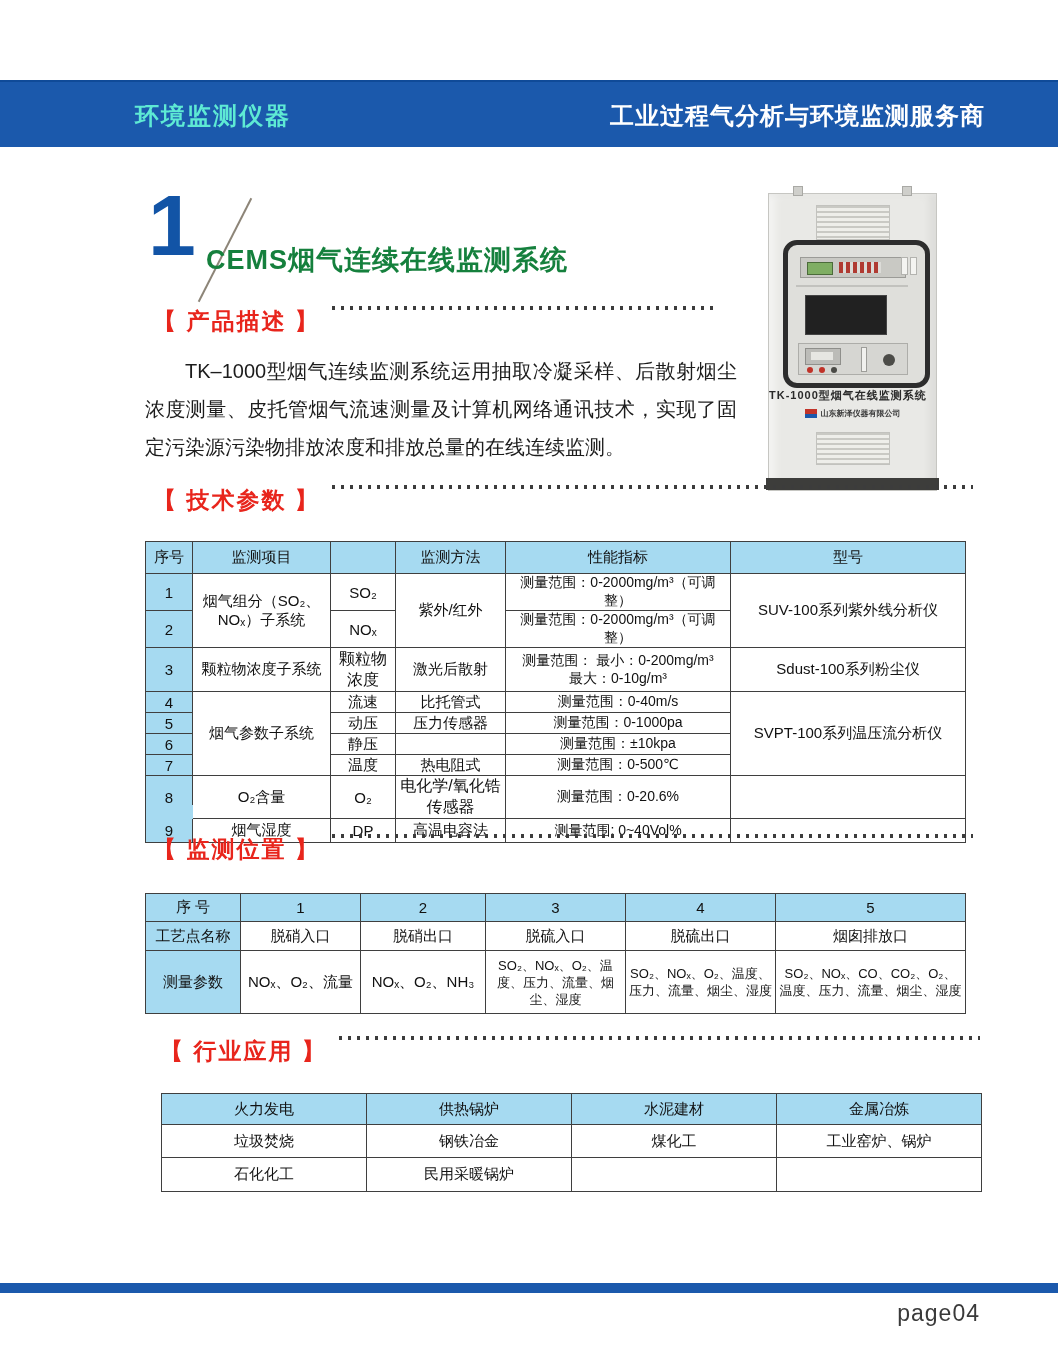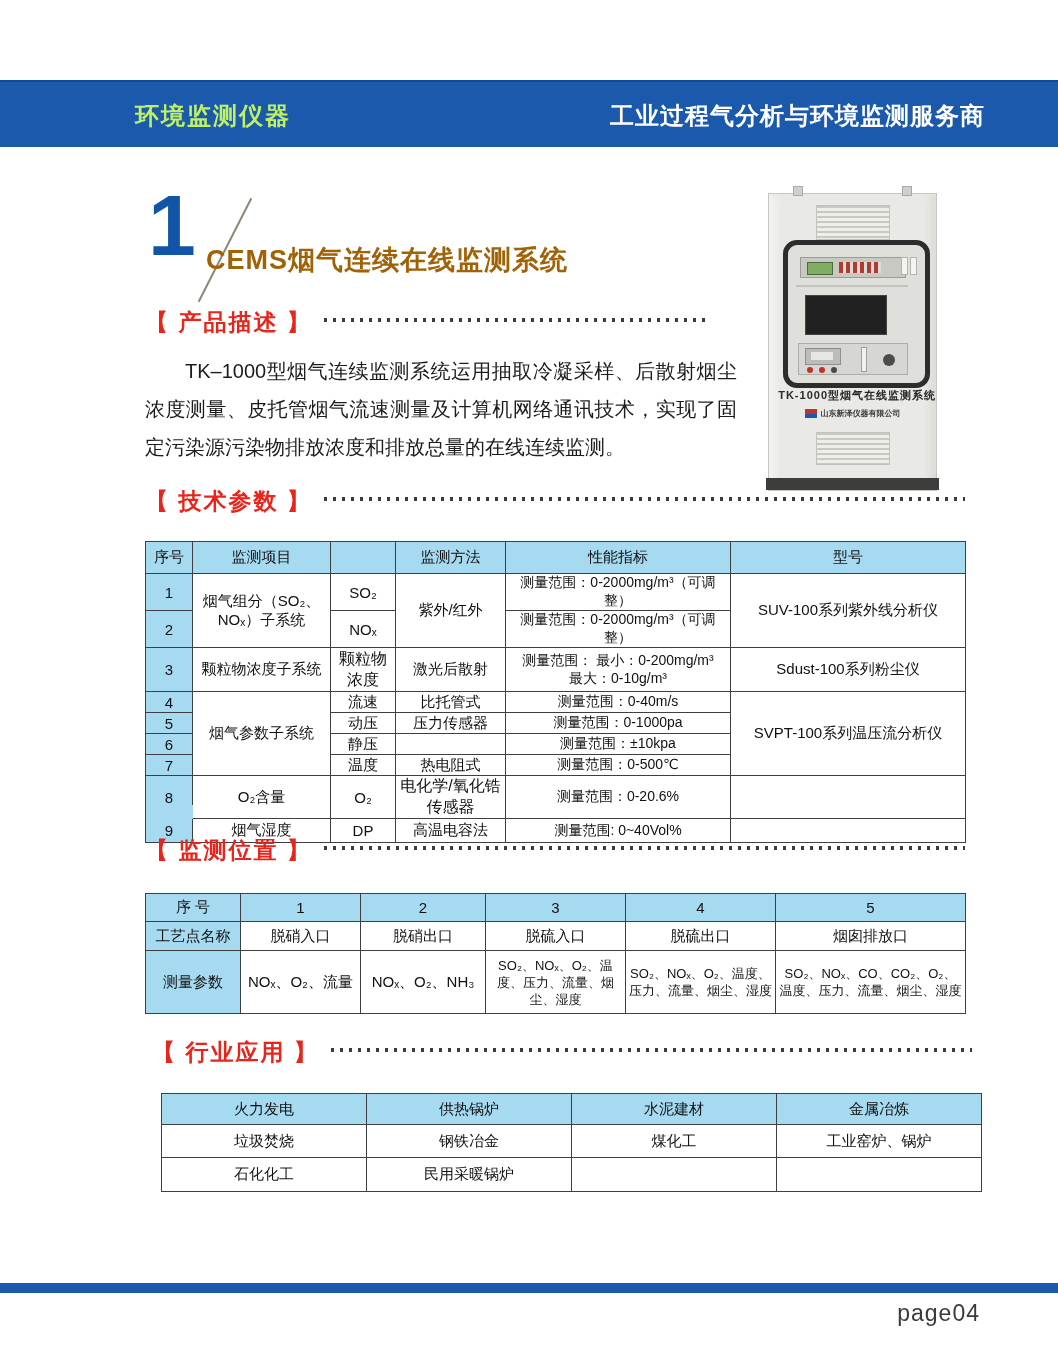--- a/index.html
+++ b/index.html
@@ -2,30 +2,30 @@
 <html><head>
 <meta charset="utf-8">
 <style>
   html,body{margin:0;padding:0;background:#ffffff;}
   #page{position:relative;width:1058px;height:1346px;background:#ffffff;overflow:hidden;
         font-family:"Liberation Sans","DejaVu Sans",sans-serif;color:#1f1f1f;}
 
   
   .top-bar{position:absolute;left:0;top:80px;width:1058px;height:65px;background:#1b59ac;
            border-top:2px solid #0f4a98;}
-  .top-bar .left{position:absolute;left:135px;top:18px;font-size:24px;font-weight:bold;color:#bef264;letter-spacing:2px;}
+  .top-bar .left{position:absolute;left:135px;top:18px;font-size:24px;font-weight:bold;color:#5eead4;letter-spacing:2px;}
   .top-bar .right{position:absolute;right:73px;top:18px;font-size:24px;font-weight:bold;color:#ffffff;letter-spacing:1px;}
 
   
   .big-num{position:absolute;left:148px;top:182px;font-size:86px;line-height:86px;font-weight:bold;color:#1254a6;}
   .slash{position:absolute;left:224px;top:192px;width:2px;height:116px;background:#8d8578;transform:rotate(27deg);}
-  .sec-title{position:absolute;left:206px;top:242px;font-size:27px;font-weight:bold;color:#a16207;letter-spacing:1px;}
-
-  
-  .sec-head{position:absolute;display:flex;align-items:center;height:32px;}
+  .sec-title{position:absolute;left:206px;top:242px;font-size:27px;font-weight:bold;color:#15803d;letter-spacing:1px;}
+
+  
+  .sec-head{position:absolute;display:flex;align-items:flex-start;height:32px;margin-left:8px;}
   .sec-label{font-size:23px;font-weight:bold;color:#e8251c;letter-spacing:2px;white-space:nowrap;}
   .leader{flex:1;height:4px;margin:0 0 5px 12px;
           background-image:repeating-linear-gradient(to right,#3c3c3c 0 3px,transparent 3px 9px);}
 
   .desc-par{position:absolute;left:145px;top:352px;width:592px;font-size:20px;line-height:38px;
             color:#1c1c1c;text-indent:2em;text-align:justify;}
 
   
   .cabinet{position:absolute;left:768px;top:193px;width:167px;height:296px;background:#e9e9e6;
            border:1px solid #c6c6c2;box-shadow:inset -6px 0 8px rgba(0,0,0,.06), inset 6px 0 8px rgba(255,255,255,.5);}
@@ -44,21 +44,21 @@
   .slot.s1{right:8px;top:12px;} .slot.s2{right:17px;top:12px;}
   .divider{position:absolute;left:8px;top:40px;width:112px;height:2px;background:#c2c2be;}
   .cab-screen{position:absolute;left:17px;top:50px;width:80px;height:38px;background:#212121;border:1px solid #444;}
   .lower-panel{position:absolute;left:10px;top:98px;width:108px;height:30px;background:#d6d6d2;border:1px solid #adada9;}
   .mini-display{position:absolute;left:6px;top:4px;width:34px;height:15px;background:#bcbcb8;border:1px solid #8f8f8b;}
   .mini-display .inner{position:absolute;left:5px;top:3px;width:22px;height:8px;background:#e6e6e2;}
   .dot{position:absolute;width:6px;height:6px;border-radius:50%;background:#c03228;top:23px;}
   .dot.d1{left:8px;} .dot.d2{left:20px;} .dot.d3{left:32px;background:#4a4a46;}
   .flowmeter{position:absolute;left:62px;top:3px;width:4px;height:23px;background:#f1f1ee;border:1px solid #9d9d99;}
   .knob{position:absolute;left:84px;top:10px;width:12px;height:12px;border-radius:50%;background:#4c4c48;}
-  .cab-label{position:absolute;left:0;top:194px;width:100%;text-align:right;font-size:11px;font-weight:bold;color:#2a2a2a;letter-spacing:1px;}
+  .cab-label{position:absolute;left:0;top:194px;width:100%;text-align:left;font-size:11px;font-weight:bold;color:#2a2a2a;letter-spacing:1px;}
   .brand-row{position:absolute;left:0;top:214px;width:100%;display:flex;justify-content:center;align-items:center;gap:4px;}
   .brand-logo{width:12px;height:9px;background:linear-gradient(to bottom,#c2342a 0 55%,#1b59ac 55% 100%);}
   .brand-name{font-size:8px;color:#3a3a3a;font-weight:bold;}
   .cab-base{position:absolute;left:-3px;top:284px;width:173px;height:12px;background:#3d3d3b;}
 
   
   table{border-collapse:collapse;table-layout:fixed;}
   td,th{border:1px solid #3f3f3f;text-align:center;vertical-align:middle;padding:0 2px;
         font-size:15px;font-weight:normal;color:#111;overflow:hidden;}
   .blue{background:#a6daf1;margin-left:44px;}

